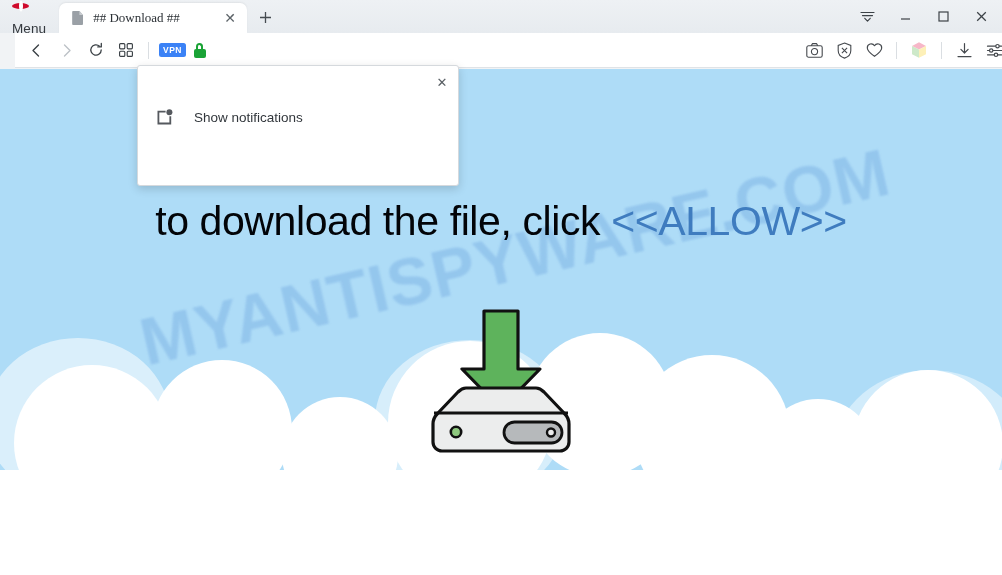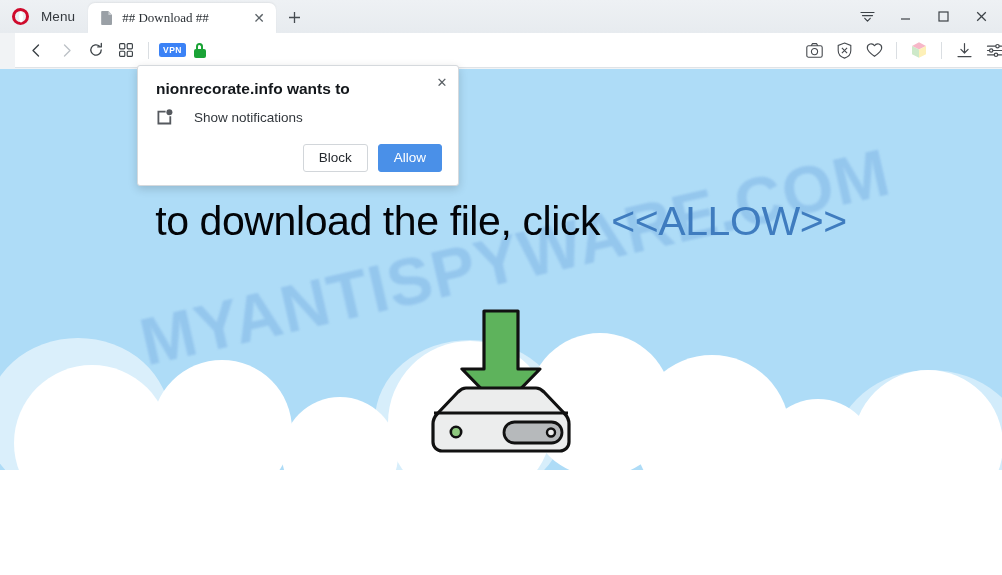--- a/index.html
+++ b/index.html
@@ -11,23 +11,23 @@
   }
   #app { position: relative; width: 1002px; height: 575px; overflow: hidden; }
 
   
   .tabstrip {
     position: absolute; left: 0; top: 0; width: 1002px; height: 33px;
     background: linear-gradient(#eef1f4, #e7ebef);
     display: flex; align-items: flex-end;
   }
   .menu-btn {
-    display: flex; align-items: center; gap: 12px;
+    display: flex; align-items: flex-start; gap: 12px;
     height: 27px; margin: 0 4px 3px 8px; padding: 0 9px 0 4px;
-    border-radius: 4px; cursor: pointer;
+    border-radius: 4px; cursor: pointer; flex-direction: column;
   }
   .opera-o {
     width: 17px; height: 17px; border-radius: 50%;
     border: 3.5px solid #cf0a2c;
     position: relative;
   }
   .opera-o::after {
     content: ""; position: absolute; left: 50%; top: 50%;
     transform: translate(-50%,-50%);
     width: 4px; height: 11px; border-radius: 50%;
@@ -337,29 +337,24 @@
         <circle cx="40" cy="123" r="5.2" fill="#8fc97f" stroke="#111111" stroke-width="2.6"></circle>
 
         <rect x="88" y="113" width="58" height="21" rx="10.5" fill="#b6b9bb" stroke="#111111" stroke-width="2.8"></rect>
         <circle cx="135" cy="123.5" r="4" fill="#eceded" stroke="#111111" stroke-width="2.4"></circle>
       </svg>
     </div>
   </div>
 
   <div class="perm">
     <span class="perm-close">✕</span>
-    <div class="perm-title">nionrecorate.info wants to</div>
     <div class="perm-row">
       <span class="notif-ico">
         <svg width="18" height="18" viewBox="0 0 18 18">
           <path d="M14.3 9.2v6.3H2.4V3.6h6.3" stroke="#55595e" stroke-width="1.8" fill="none" stroke-linecap="square"></path>
           <circle cx="13.4" cy="4.3" r="3" fill="#55595e"></circle>
         </svg>
       </span>
       <span class="perm-sub">Show notifications</span>
     </div>
-    <div class="perm-btns">
-      <button class="btn btn-block">Block</button>
-      <button class="btn btn-allow">Allow</button>
-    </div>
   </div>
 
 </div>
 
 </body></html>

